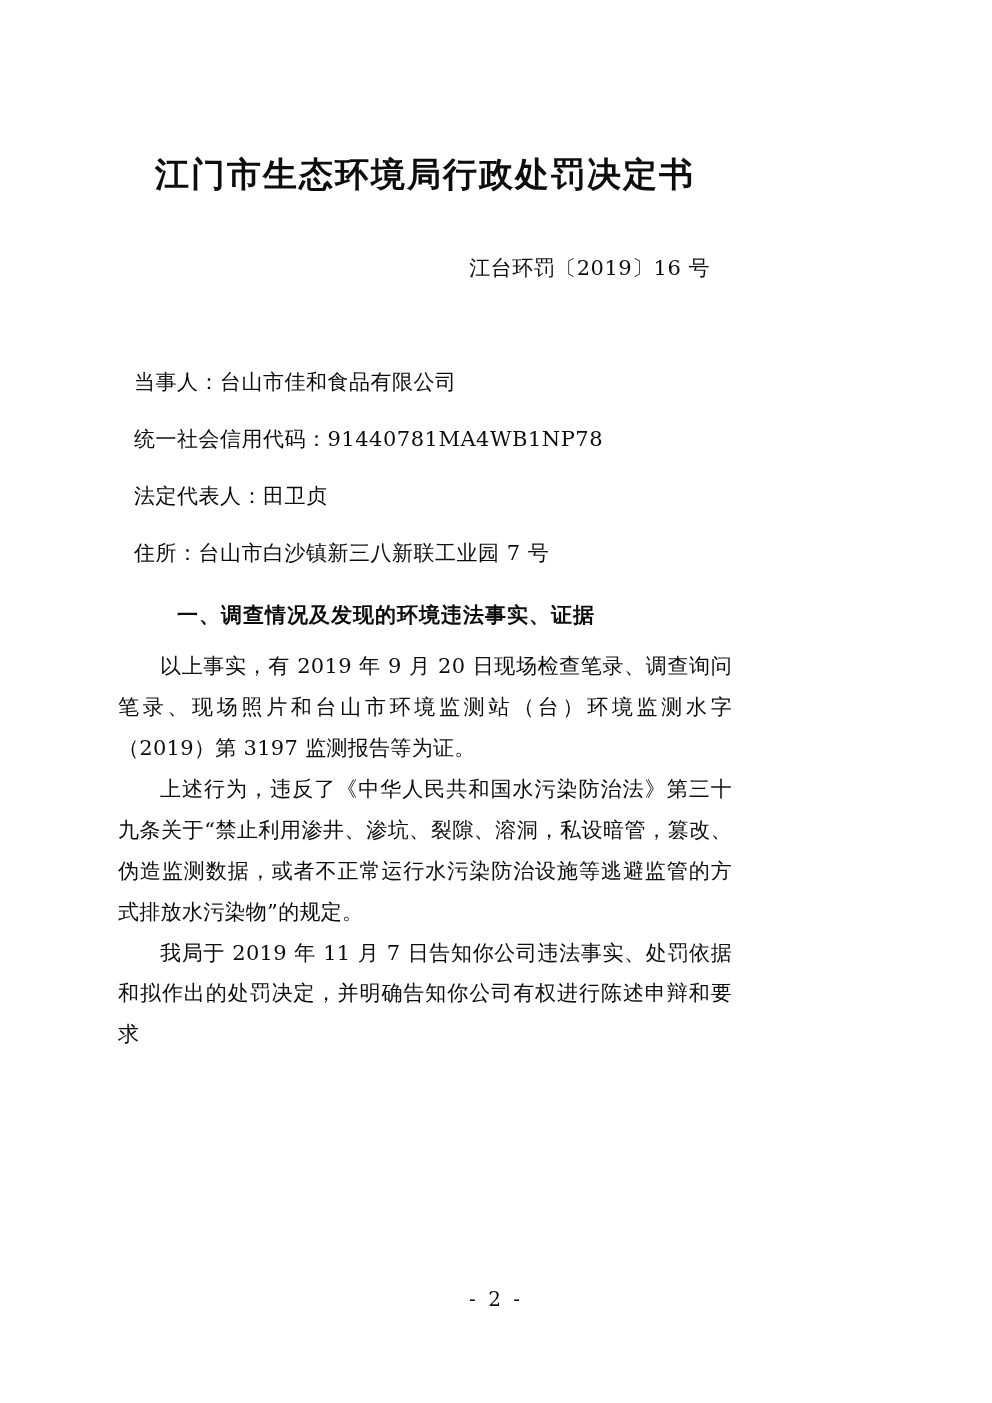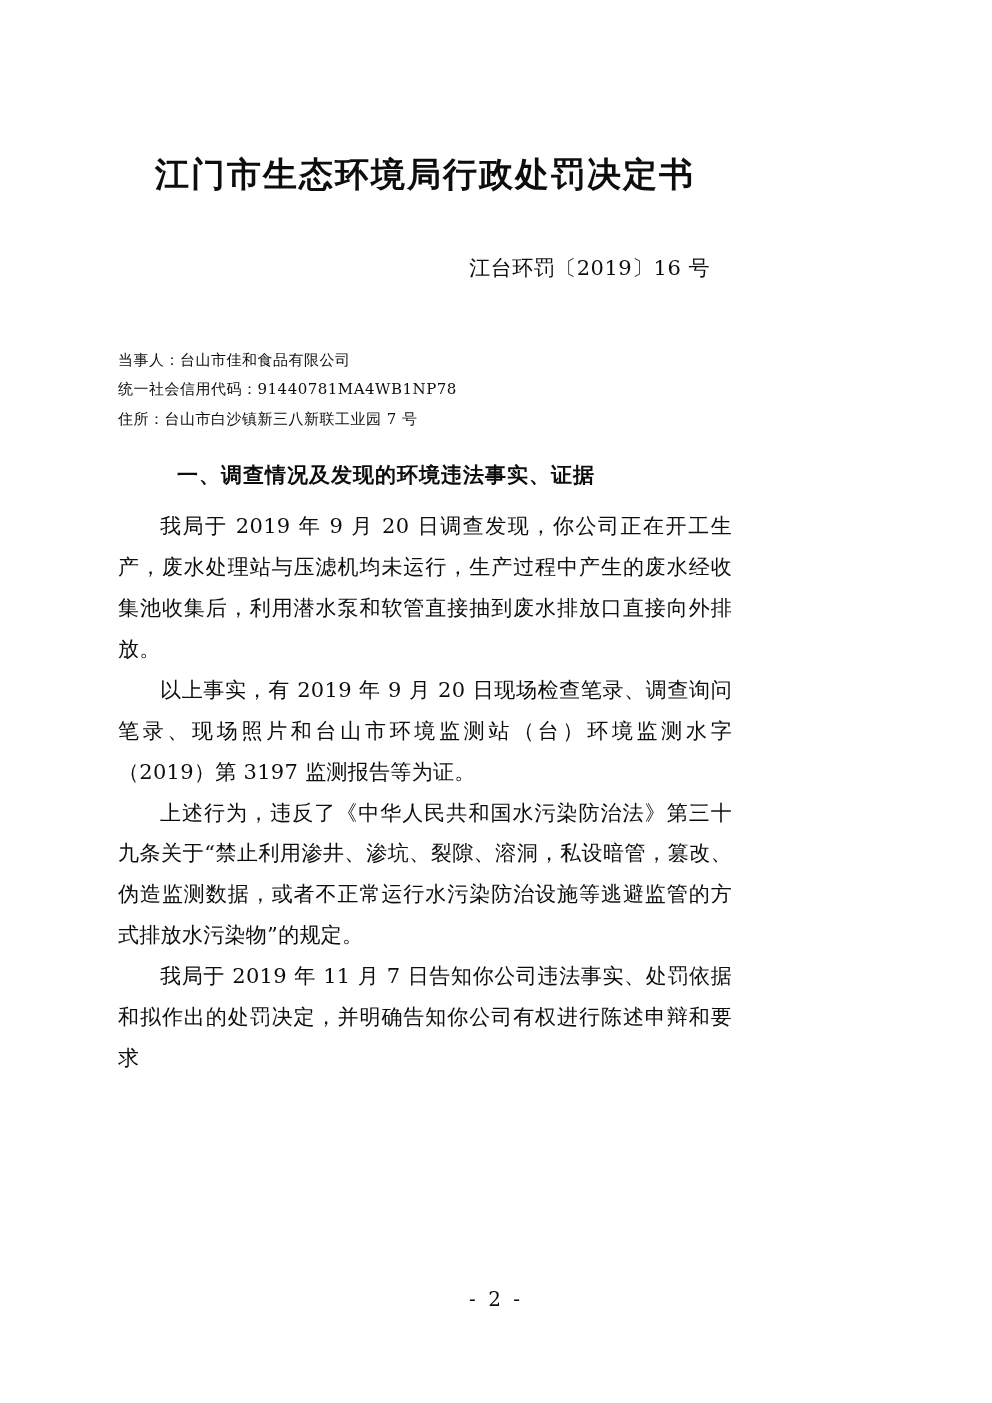--- a/index.html
+++ b/index.html
@@ -37,23 +37,23 @@
     font-size: 21px;
     margin: 12px;
     padding-top: 46px;
     padding-right: 10px;
     letter-spacing: 0.5px;
   }
   .party-block {
     padding-top: 52px;
   }
   .party-line {
-    font-size: 15px;
+    font-size: 21px;
     line-height: 1.95;
-    margin: 0;
+    margin: 16px;
     letter-spacing: 0.5px;
     white-space: nowrap;
   }
   .section-heading {
     font-size: 21px;
     font-weight: bold;
     margin: 17px;
     padding-top: 10px;
     text-indent: 42px;
     letter-spacing: 1px;
@@ -82,25 +82,25 @@
 
 <div class="page">
 
   <h1 class="doc-title">江门市生态环境局行政处罚决定书</h1>
 
   <p class="doc-number">江台环罚〔2019〕16 号</p>
 
   <div class="party-block">
     <p class="party-line">当事人：台山市佳和食品有限公司</p>
     <p class="party-line">统一社会信用代码：91440781MA4WB1NP78</p>
+    <p class="party-line">法定代表人：田卫贞</p>
     <p class="party-line">住所：台山市白沙镇新三八新联工业园 7 号</p>
   </div>
 
   <p class="section-heading">一、调查情况及发现的环境违法事实、证据</p>
 
-  <p class="body-para">我局于 2019 年 9 月 20 日调查发现，你公司正在开工生产，废水处理站与压滤机均未运行，生产过程中产生的废水经收集池收集后，利用潜水泵和软管直接抽到废水排放口直接向外排放。</p>
   <p class="body-para">以上事实，有 2019 年 9 月 20 日现场检查笔录、调查询问笔录、现场照片和台山市环境监测站（台）环境监测水字（2019）第 3197 监测报告等为证。</p>
   <p class="body-para">上述行为，违反了《中华人民共和国水污染防治法》第三十九条关于“禁止利用渗井、渗坑、裂隙、溶洞，私设暗管，篡改、伪造监测数据，或者不正常运行水污染防治设施等逃避监管的方式排放水污染物”的规定。</p>
   <p class="body-para">我局于 2019 年 11 月 7 日告知你公司违法事实、处罚依据和拟作出的处罚决定，并明确告知你公司有权进行陈述申辩和要求</p>
 
   <div class="page-number">- 2 -</div>
 
 </div>
 
 </body></html>

